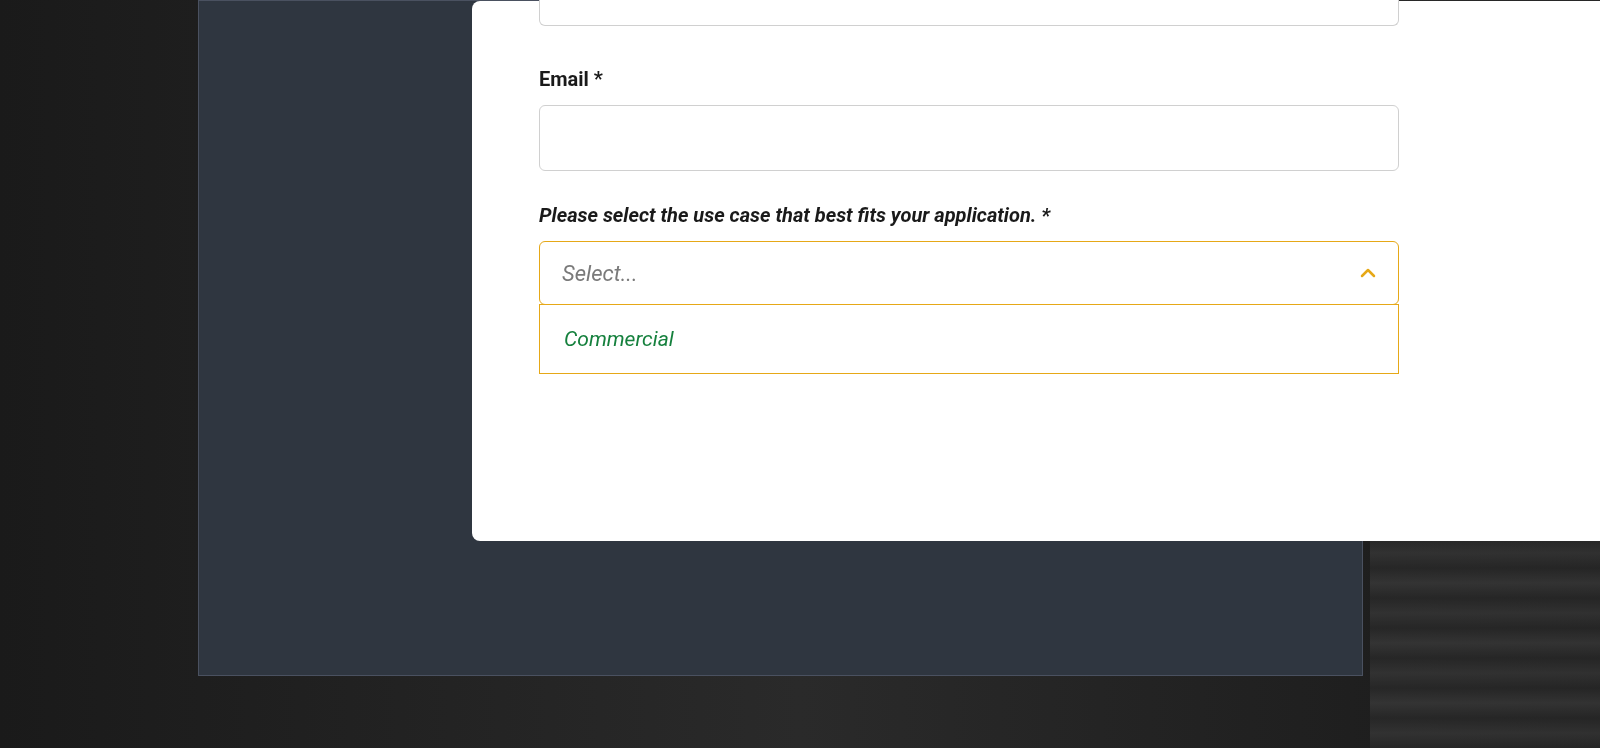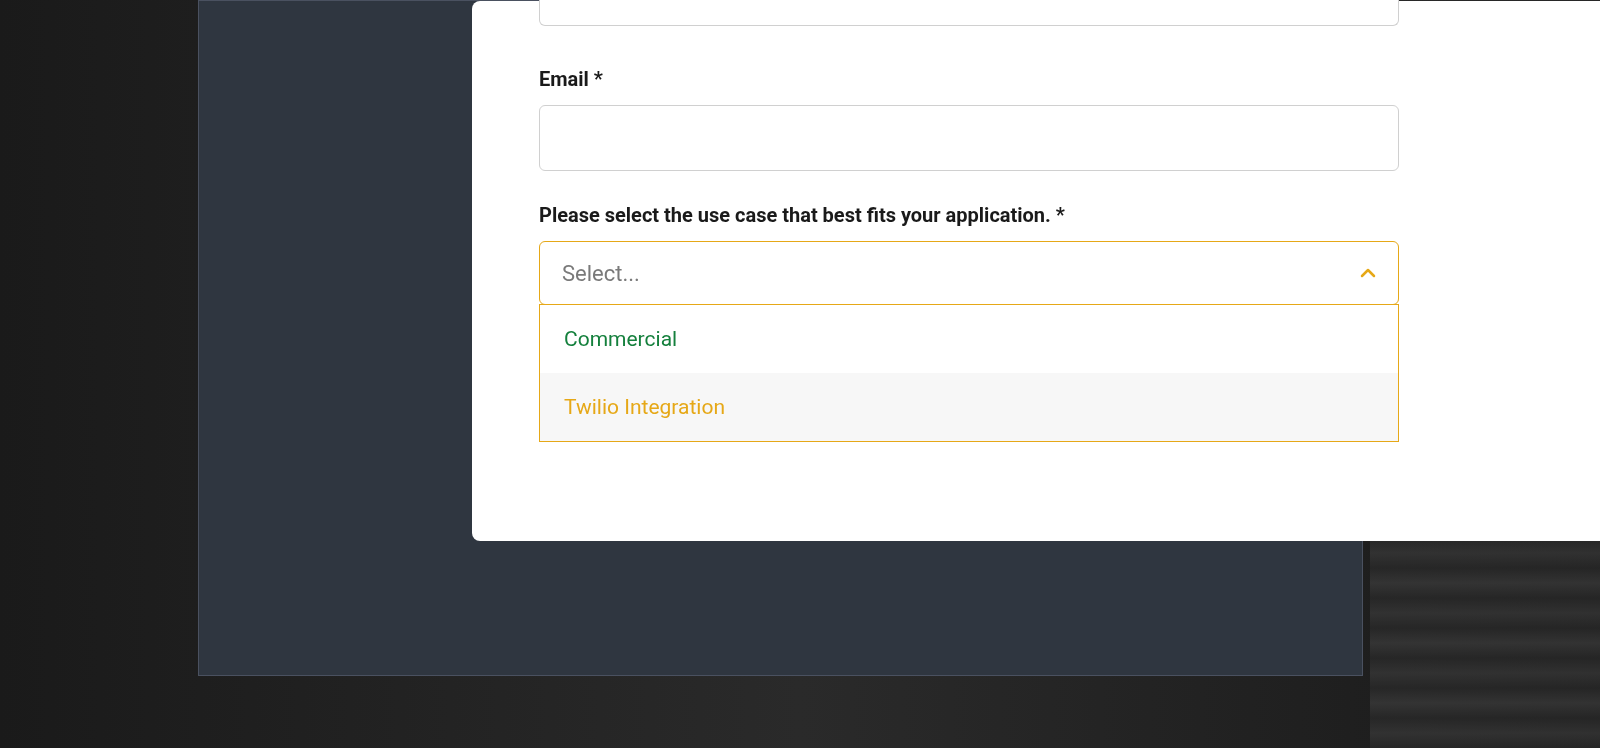--- a/index.html
+++ b/index.html
@@ -184,20 +184,21 @@
       background: #b8b8b8;
       border-radius: 6px;
     }
     
     .label-email-wrap {
       margin-top: 66px;
     }
     
     .label-usecase-wrap {
       margin-top: 32px;
+      font-style: italic;
     }
   </style>
 </head>
 <body>
 
 <div class="background-layer">
   <div class="coin-texture"></div>
 </div>
 
 <div class="dark-panel">
@@ -221,21 +222,20 @@
             <span class="select-placeholder">Select...</span>
             <span class="chevron">
               <svg width="16" height="10" viewBox="0 0 16 10" fill="none">
                 <path d="M2 8 L8 2 L14 8" stroke="#e6a817" stroke-width="2.5" stroke-linecap="round" stroke-linejoin="round"></path>
               </svg>
             </span>
           </div>
 
           <div class="select-dropdown">
             <div class="select-option">Commercial</div>
-            <div class="select-option highlighted">Twilio Integration</div>
           </div>
         </div>
       </div>
 
     </div>
 
     <div class="scrollbar-track">
       <div class="scrollbar-thumb"></div>
     </div>
 

